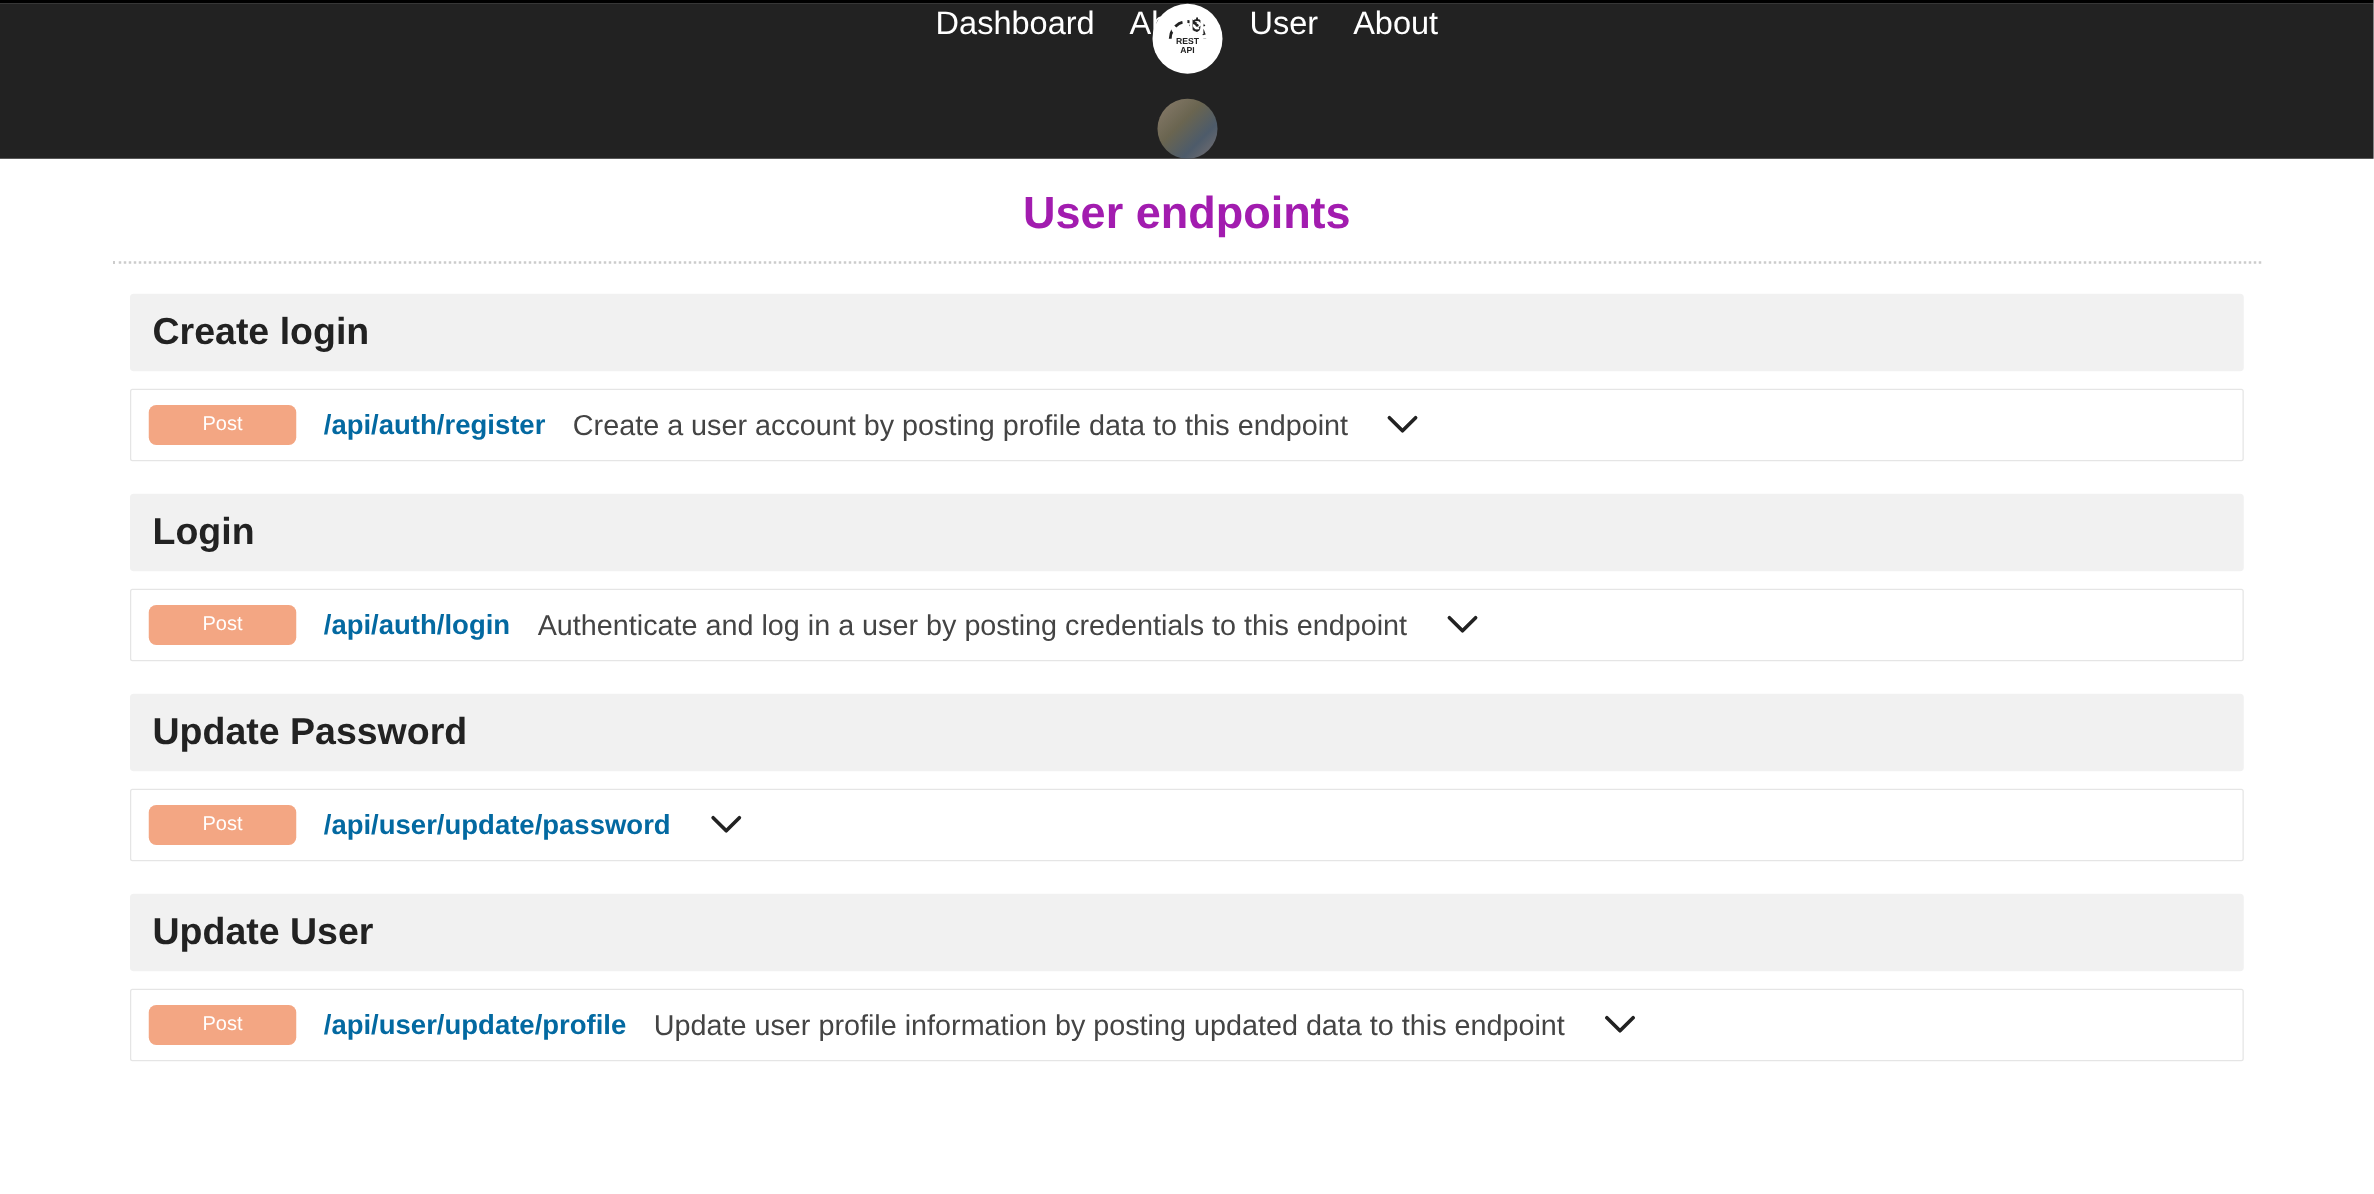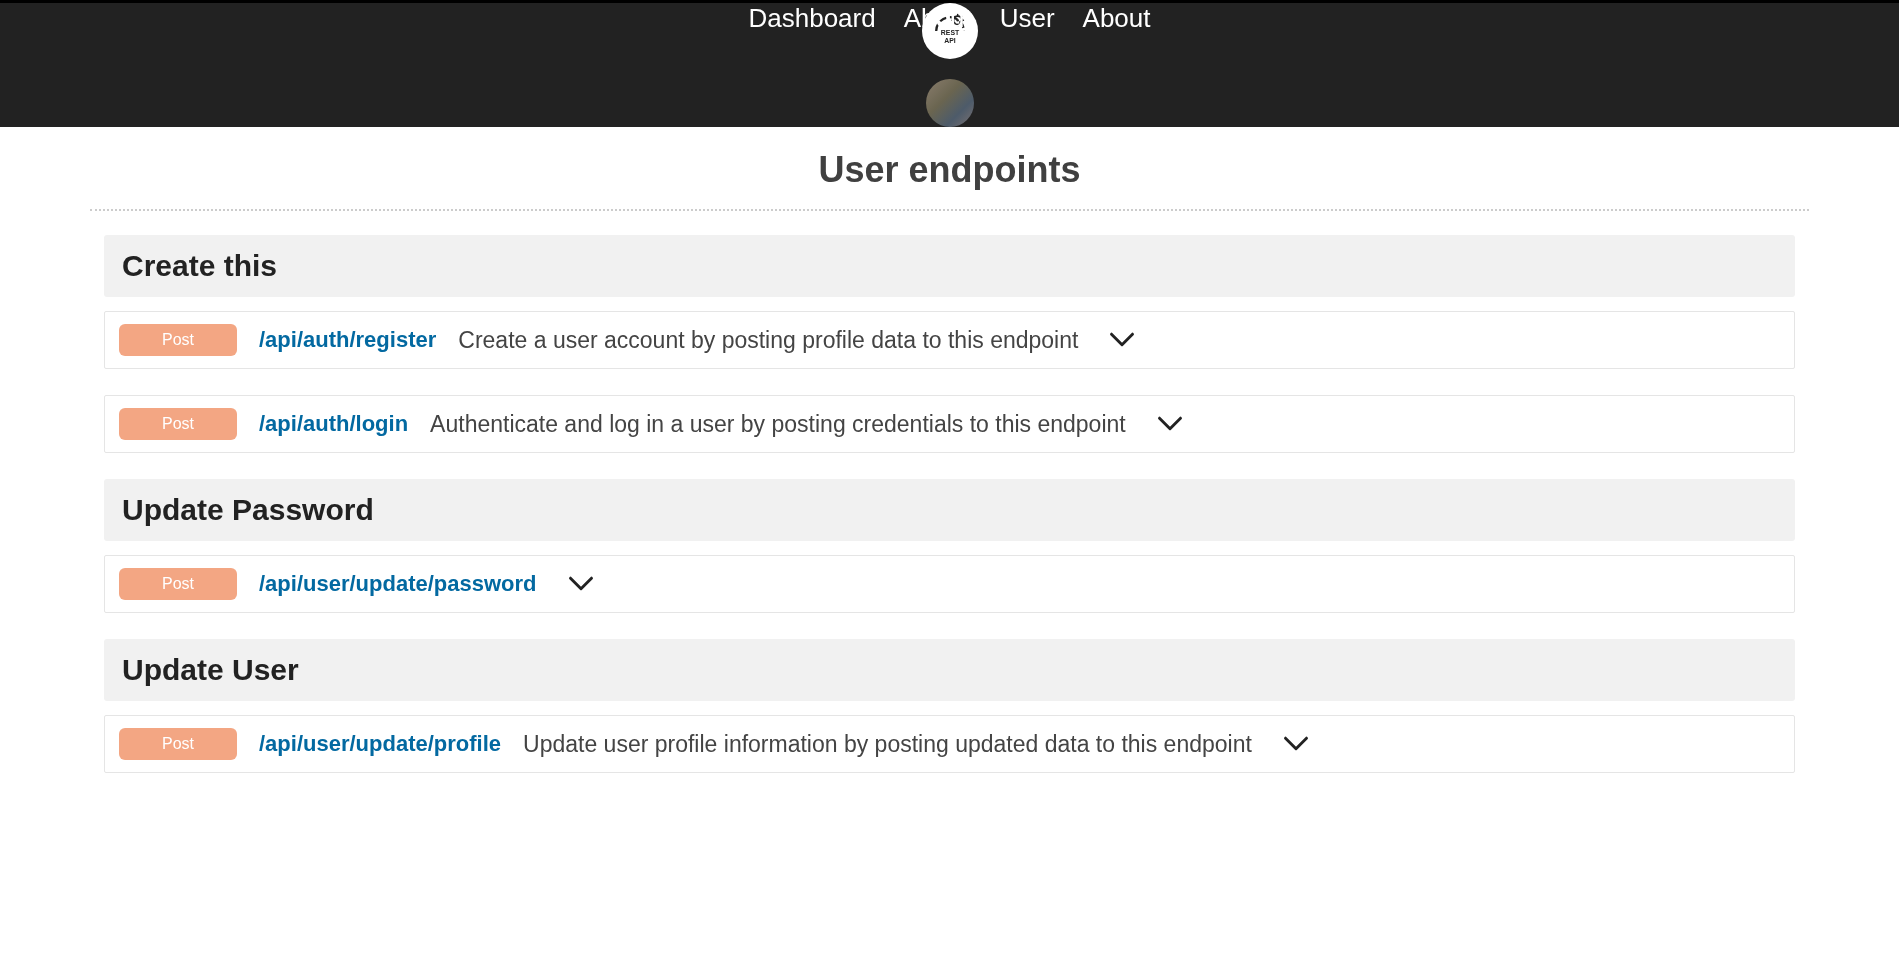--- a/index.html
+++ b/index.html
@@ -62,21 +62,21 @@
     cursor: pointer;
   }
   .page {
     padding: 0 90px 40px;
   }
   .page-title {
     text-align: center;
     font-size: 36px;
     font-weight: 700;
     margin: 22px 0 18px;
-    color: #404040;
+    color: #a21caf;
   }
   .divider {
     border: none;
     border-top: 2px dotted #ccc;
     margin-bottom: 24px;
   }
   .section {
     margin: 0 14px 26px;
   }
   .section-head {
@@ -155,35 +155,38 @@
 
   <div class="avatar"></div>
 </header>
 
 <div class="page">
   <h1 class="page-title">User endpoints</h1>
   <hr class="divider">
 
   <div class="section">
     <div class="section-head">
-      <h2>Create this</h2>
+      <h2>Create login</h2>
     </div>
     <div class="endpoint-row">
       <span class="method-badge">Post</span>
       <span class="endpoint-path">/api/auth/register</span>
       <span class="endpoint-desc">Create a user account by posting profile data to this endpoint</span>
       <span class="chevron">
         <svg viewBox="0 0 24 16">
             <path d="M3 3 L12 12 L21 3" fill="none" stroke="#222" stroke-width="2.5" stroke-linecap="round" stroke-linejoin="round"></path>
           </svg>
       </span>
     </div>
   </div>
 
   <div class="section">
+    <div class="section-head">
+      <h2>Login</h2>
+    </div>
     <div class="endpoint-row">
       <span class="method-badge">Post</span>
       <span class="endpoint-path">/api/auth/login</span>
       <span class="endpoint-desc">Authenticate and log in a user by posting credentials to this endpoint</span>
       <span class="chevron">
         <svg viewBox="0 0 24 16">
             <path d="M3 3 L12 12 L21 3" fill="none" stroke="#222" stroke-width="2.5" stroke-linecap="round" stroke-linejoin="round"></path>
           </svg>
       </span>
     </div>

